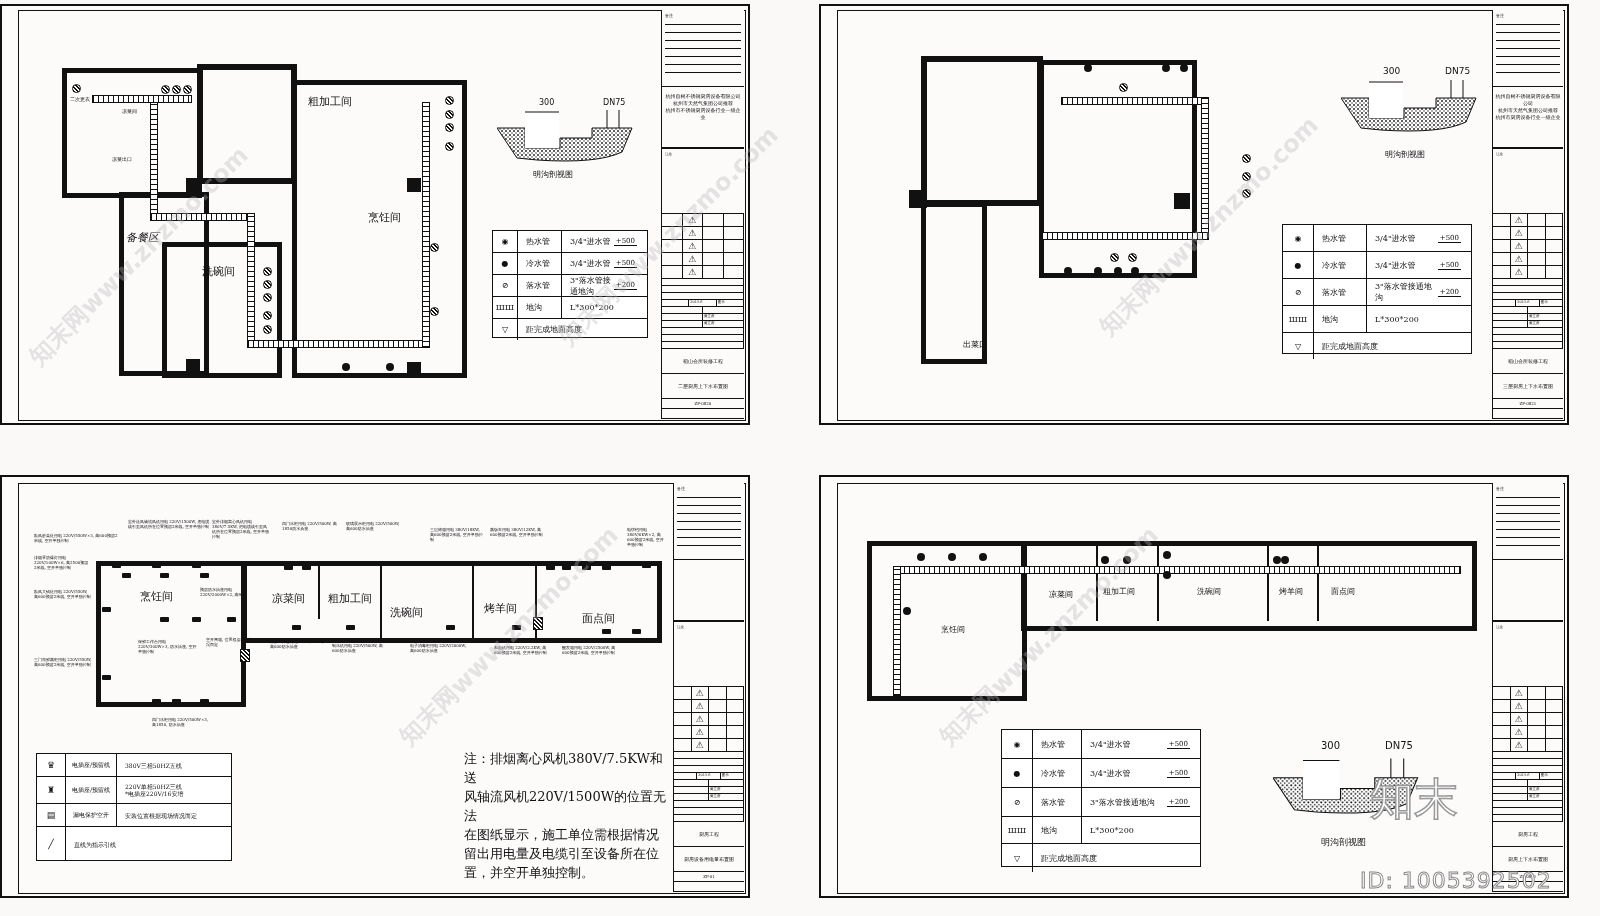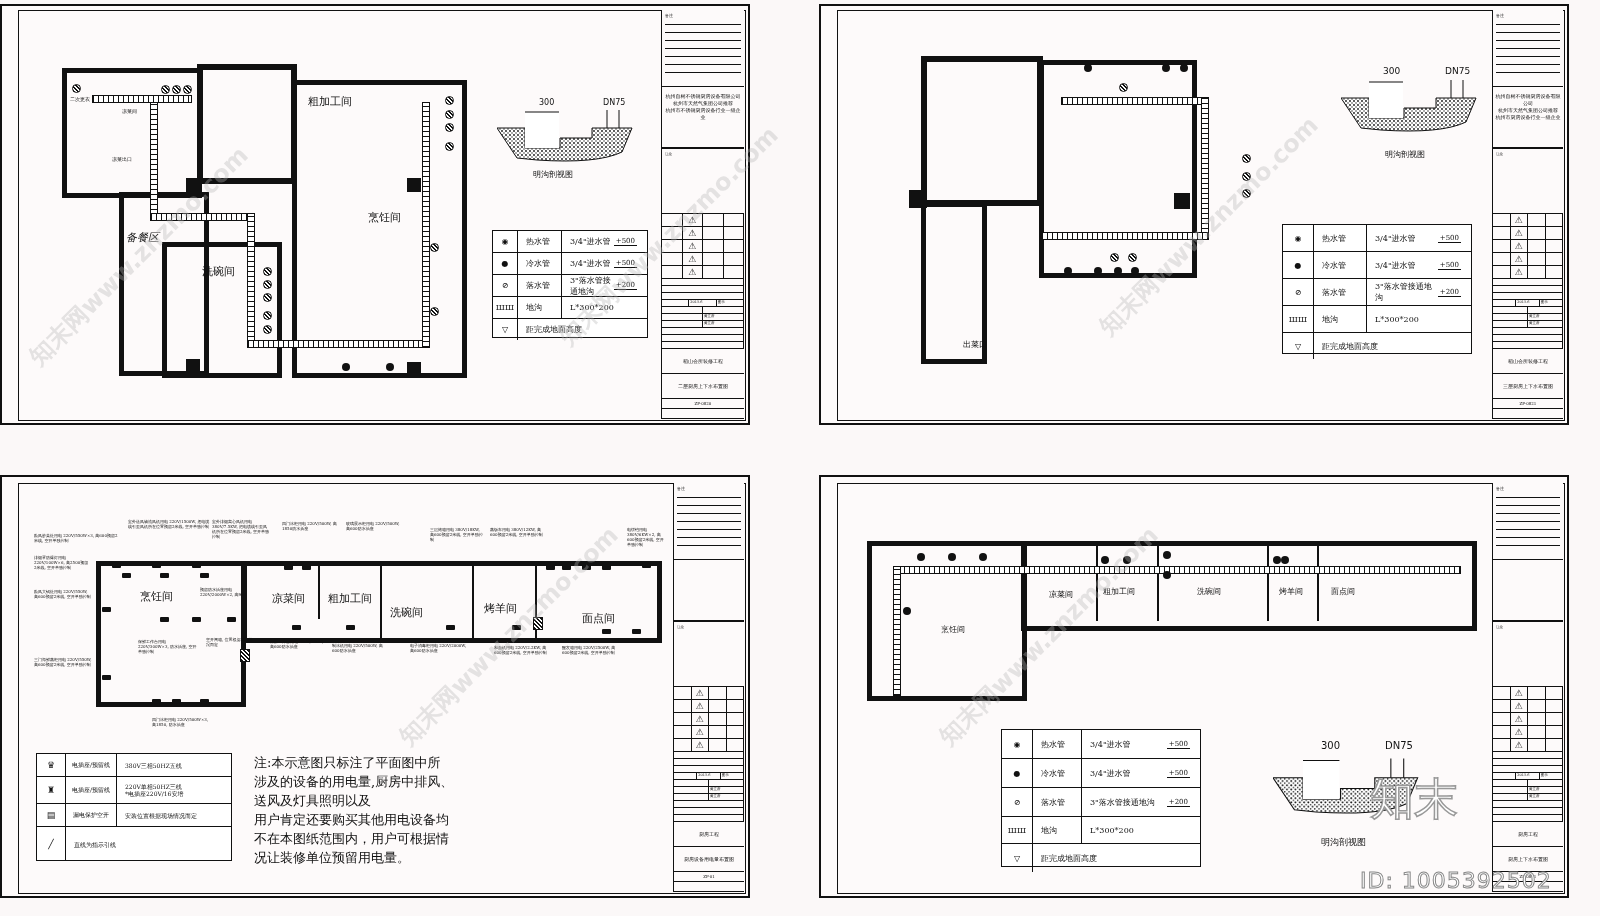--- a/index.html
+++ b/index.html
@@ -473,26 +473,25 @@
         <div class="e1">▤</div>
         <div class="e2">漏电保护空开</div>
         <div class="e3">安装位置根据现场情况而定</div>
       </div>
     <div class="er" style="height:34px;">
         <div class="e1">╱</div>
         <div class="e3">直线为指示引线</div>
       </div>
   </div>
 
-  <div class="note" style="left:252px;top:276px;width:210px;">注:本示意图只标注了平面图中所
-涉及的设备的用电量,厨房中排风、
-送风及灯具照明以及
-用户肯定还要购买其他用电设备均
-不在本图纸范围内，用户可根据情
-况让装修单位预留用电量。</div>
+  <div class="note" style="left:462px;top:272px;width:210px;">注：排烟离心风机380V/7.5KW和送
+风轴流风机220V/1500W的位置无法
+在图纸显示，施工单位需根据情况
+留出用电量及电缆引至设备所在位
+置，并空开单独控制。</div>
 
   <div class="tb" style="top:6px;right:4px;bottom:4px;width:70px;">
     <div class="notes">
         <div>备注</div>
         <div class="nl"></div>
         <div class="nl"></div>
         <div class="nl"></div>
         <div class="nl"></div>
         <div class="nl"></div>
         <div class="nl"></div>

